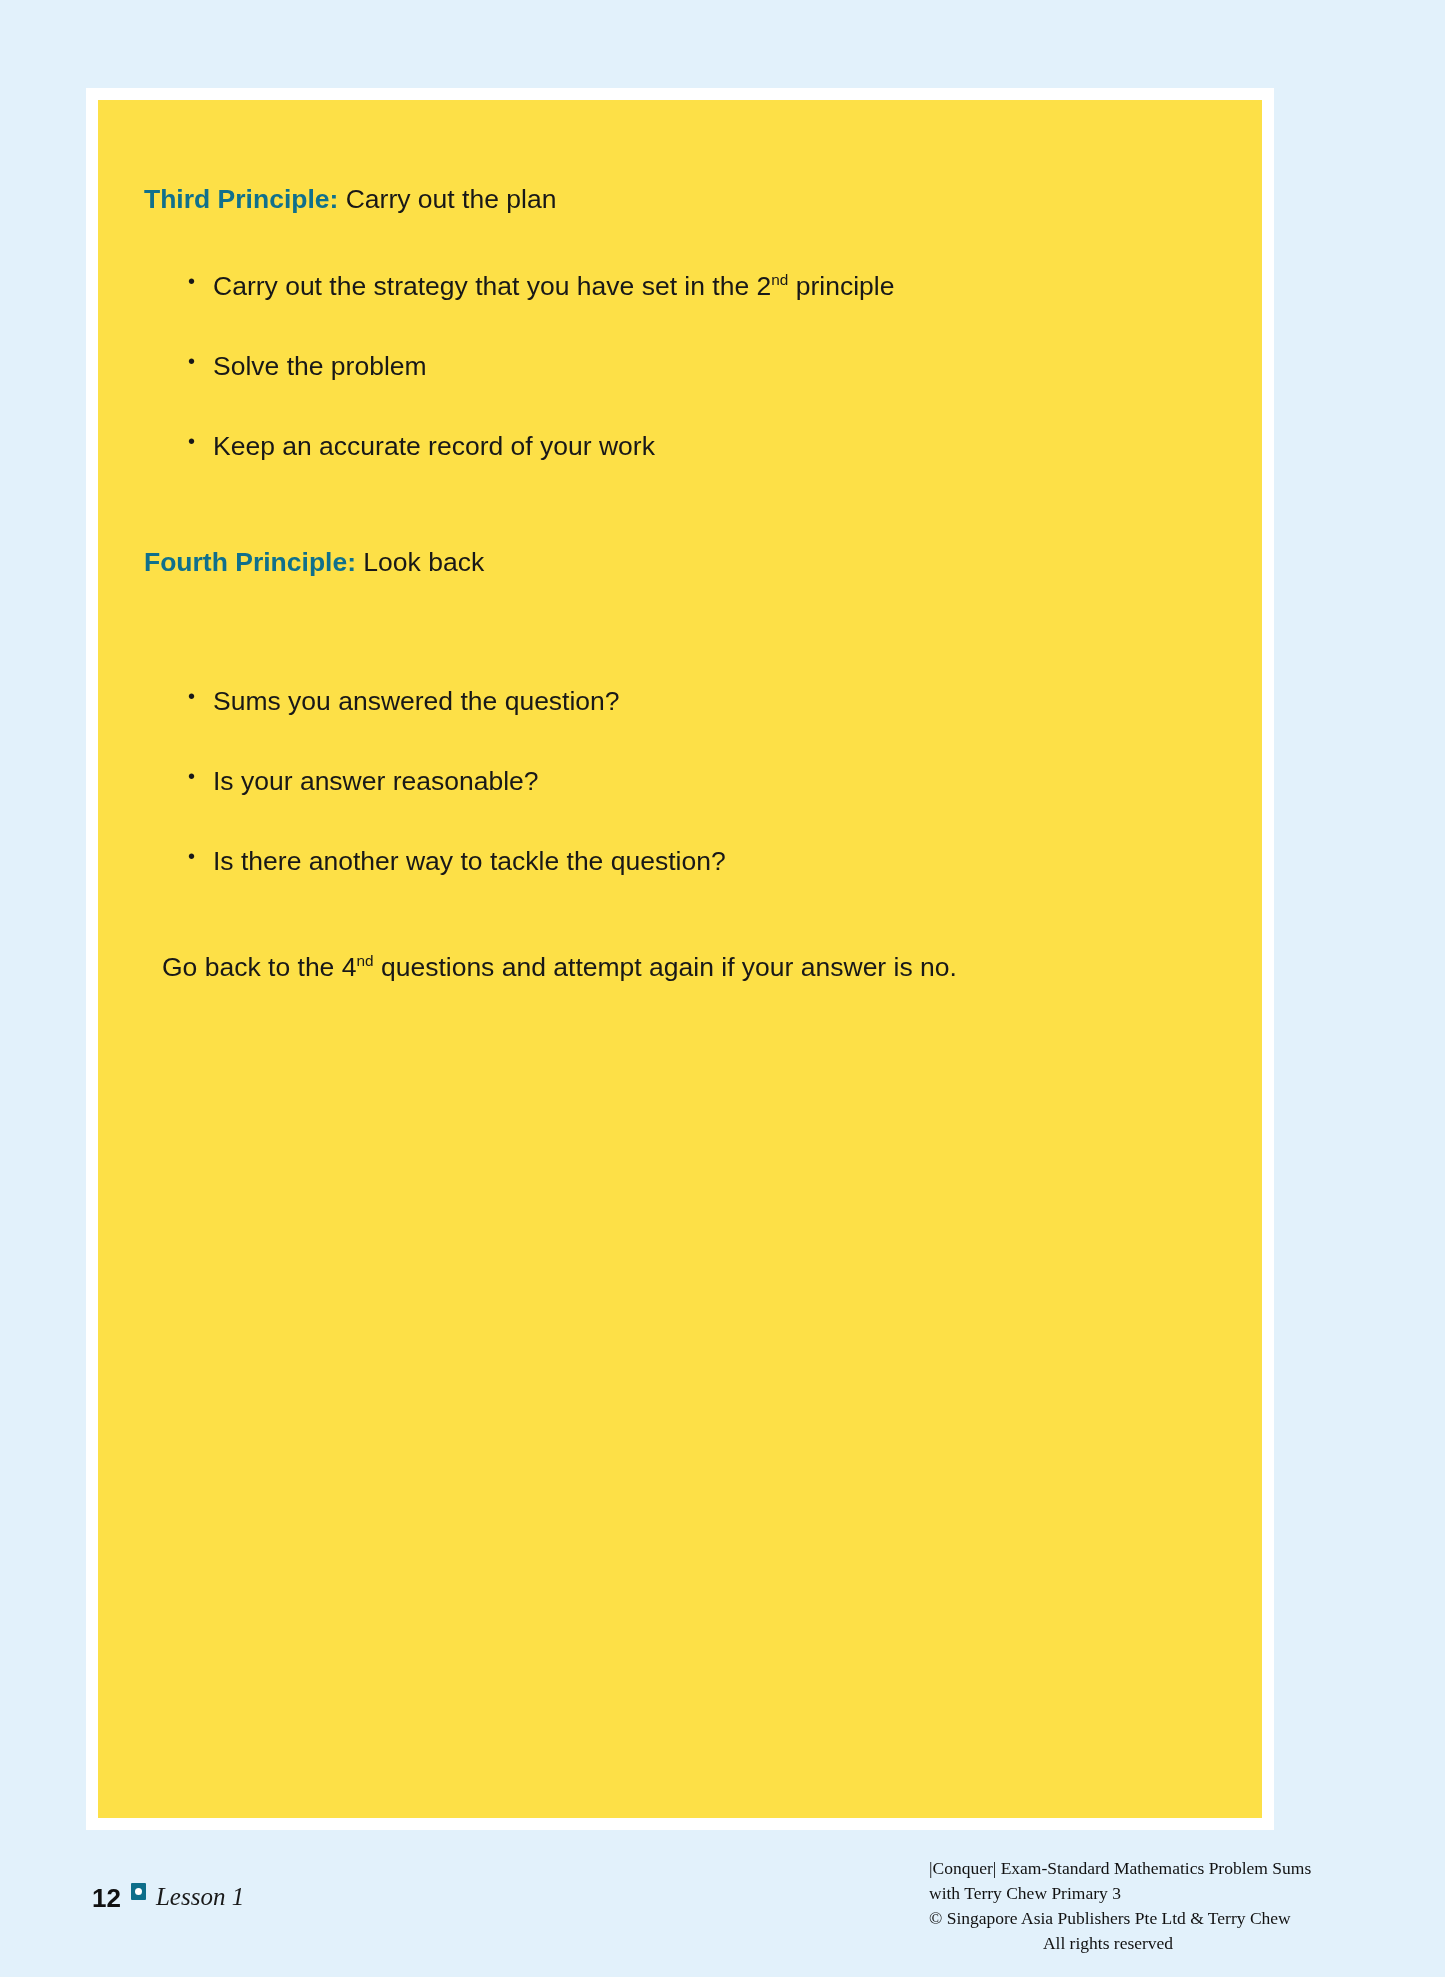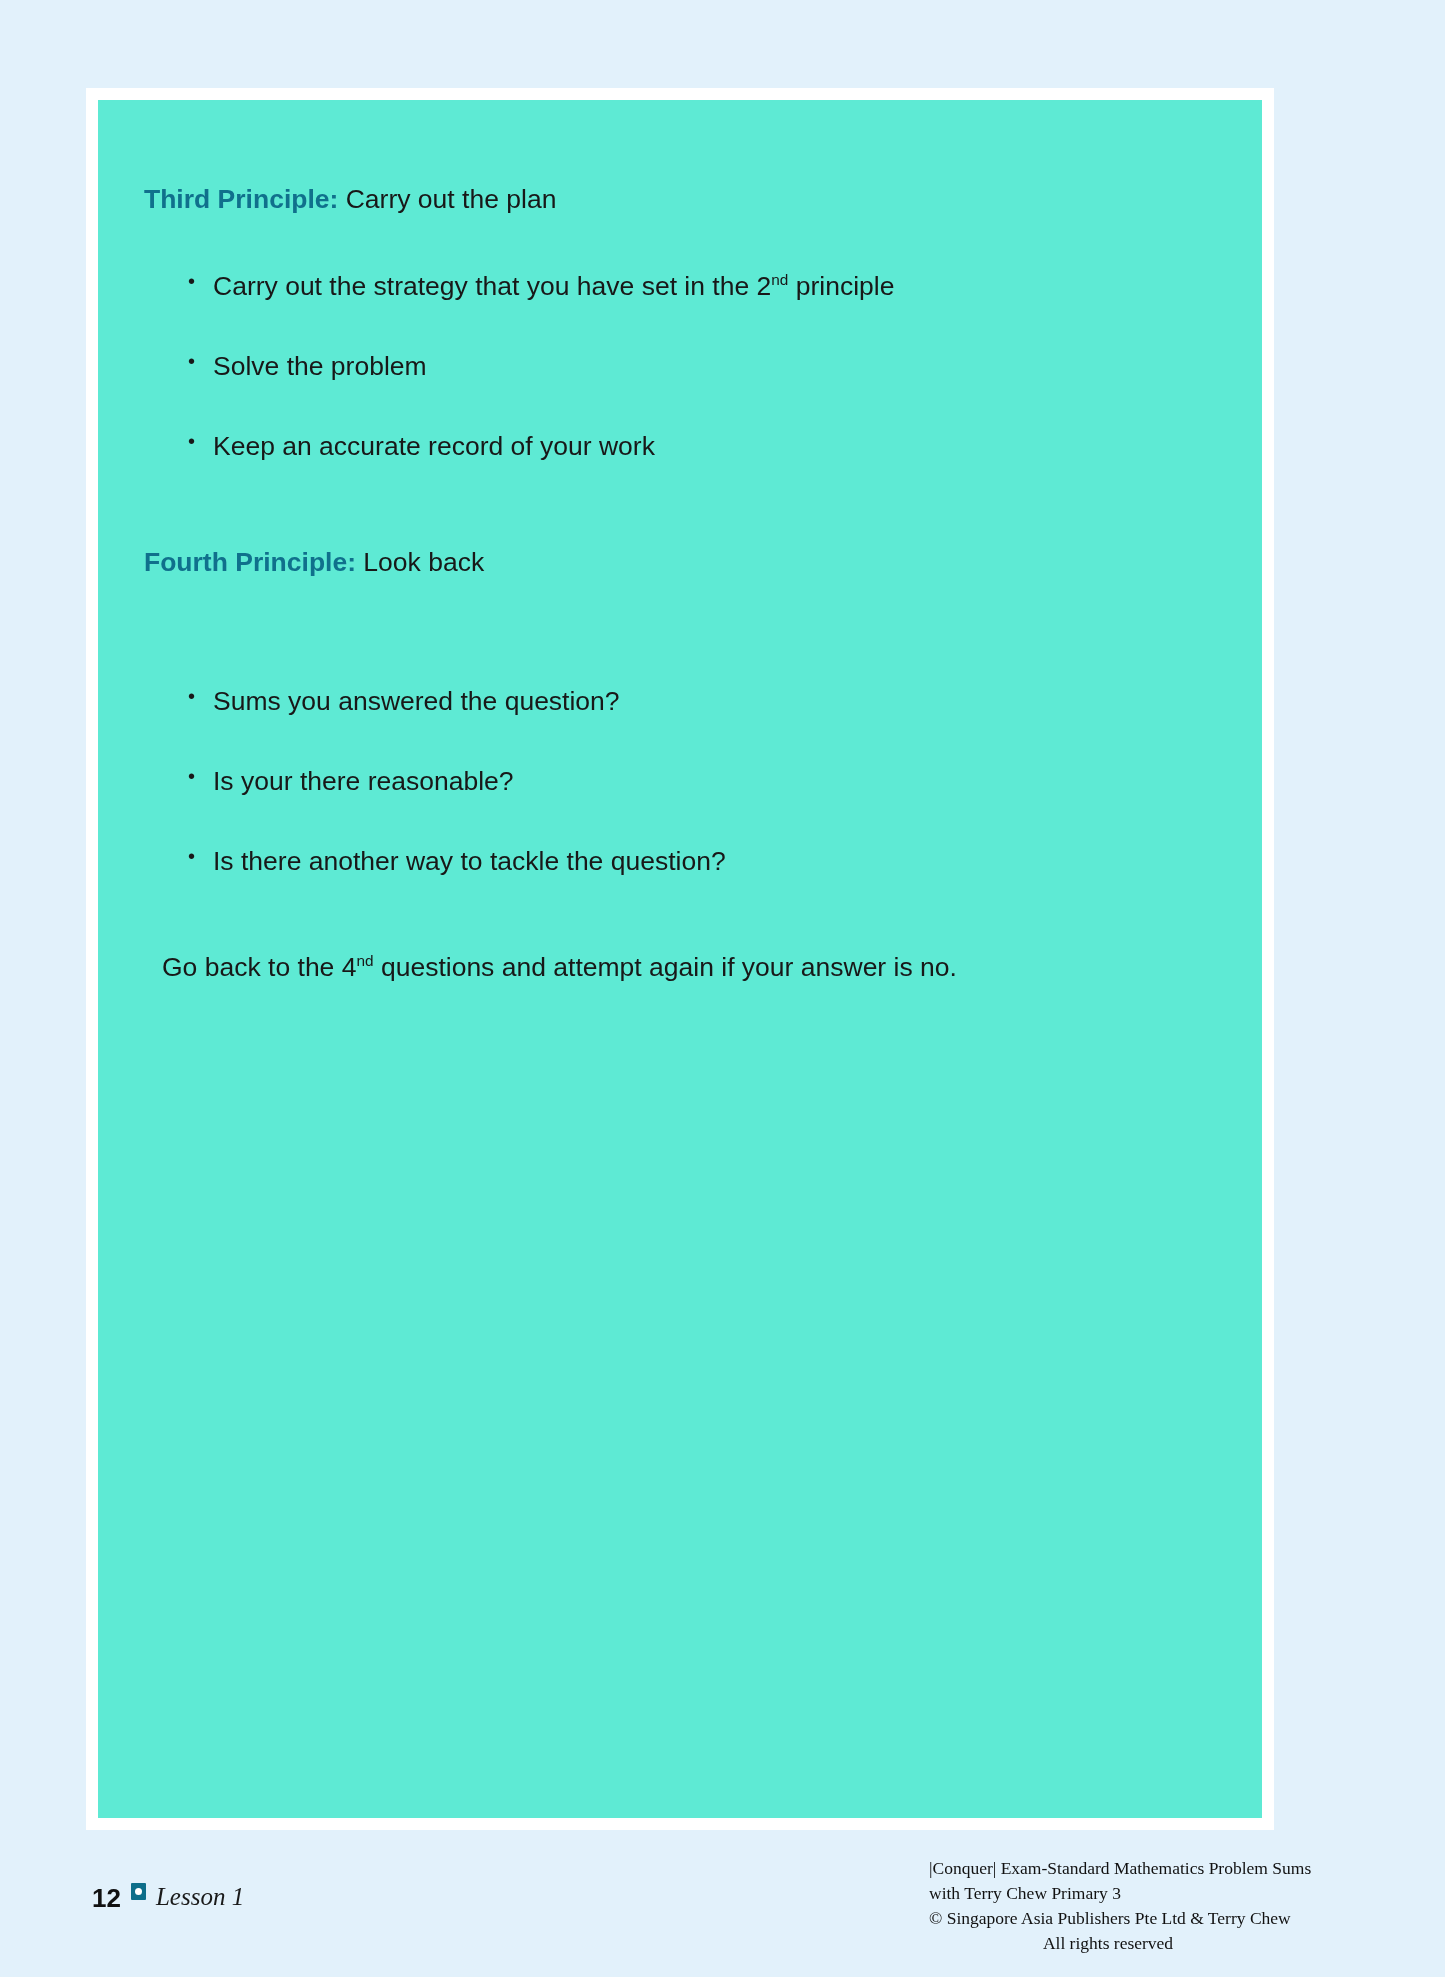--- a/index.html
+++ b/index.html
@@ -22,21 +22,21 @@
     top: 88px;
     width: 1188px;
     height: 1742px;
     background: #ffffff;
     box-sizing: border-box;
     padding: 12px;
   }
   .page-inner {
     width: 100%;
     height: 100%;
-    background: #5eead4;
+    background: #fde047;
     box-sizing: border-box;
     position: relative;
   }
 
   .content {
     position: absolute;
     left: 46px;
     top: 84px;
     width: 918px;
   }
@@ -198,21 +198,21 @@
         <span class="label">Fourth Principle:</span><span class="rest"> Look back</span>
       </h2>
 
       <div class="gap-42"></div>
 
 
       <div class="gap-52"></div>
 
       <ul class="bullets">
         <li><span>Sums you answered the question?</span></li>
-        <li><span>Is your there reasonable?</span></li>
+        <li><span>Is your answer reasonable?</span></li>
         <li><span>Is there another way to tackle the question?</span></li>
       </ul>
 
       <div class="gap-60"></div>
 
       <p class="para-final"><span>Go back to the 4</span><sup>nd</sup><span> questions and attempt again if your answer is no.</span></p>
 
     </div>
   </div>
 </div>

